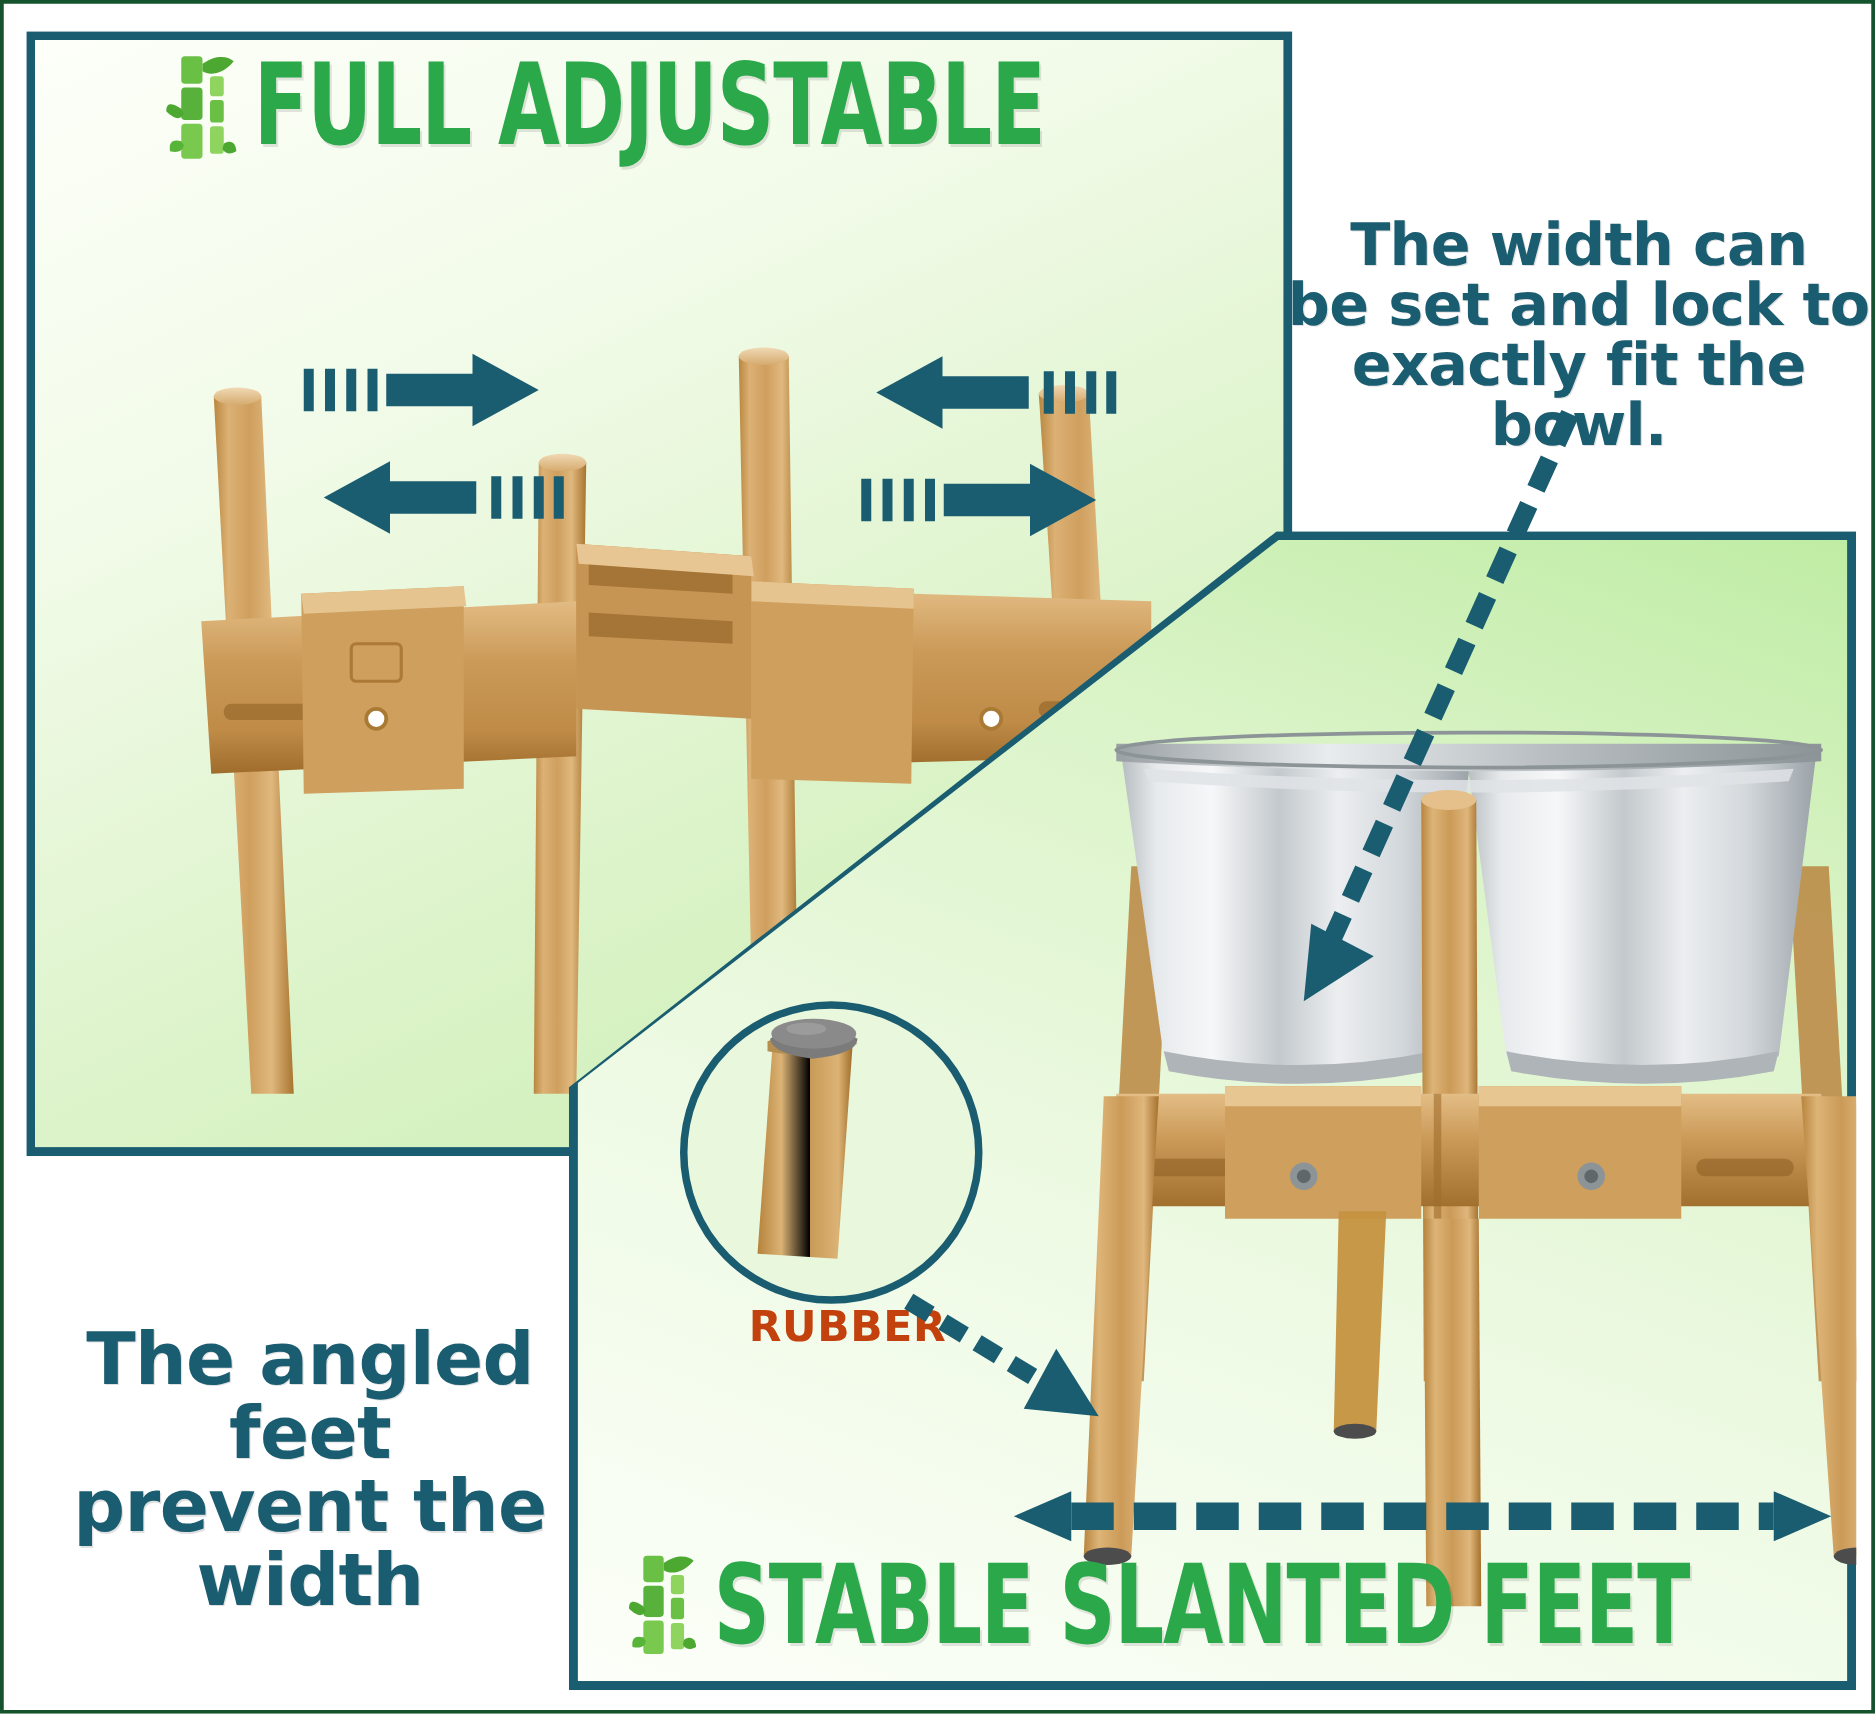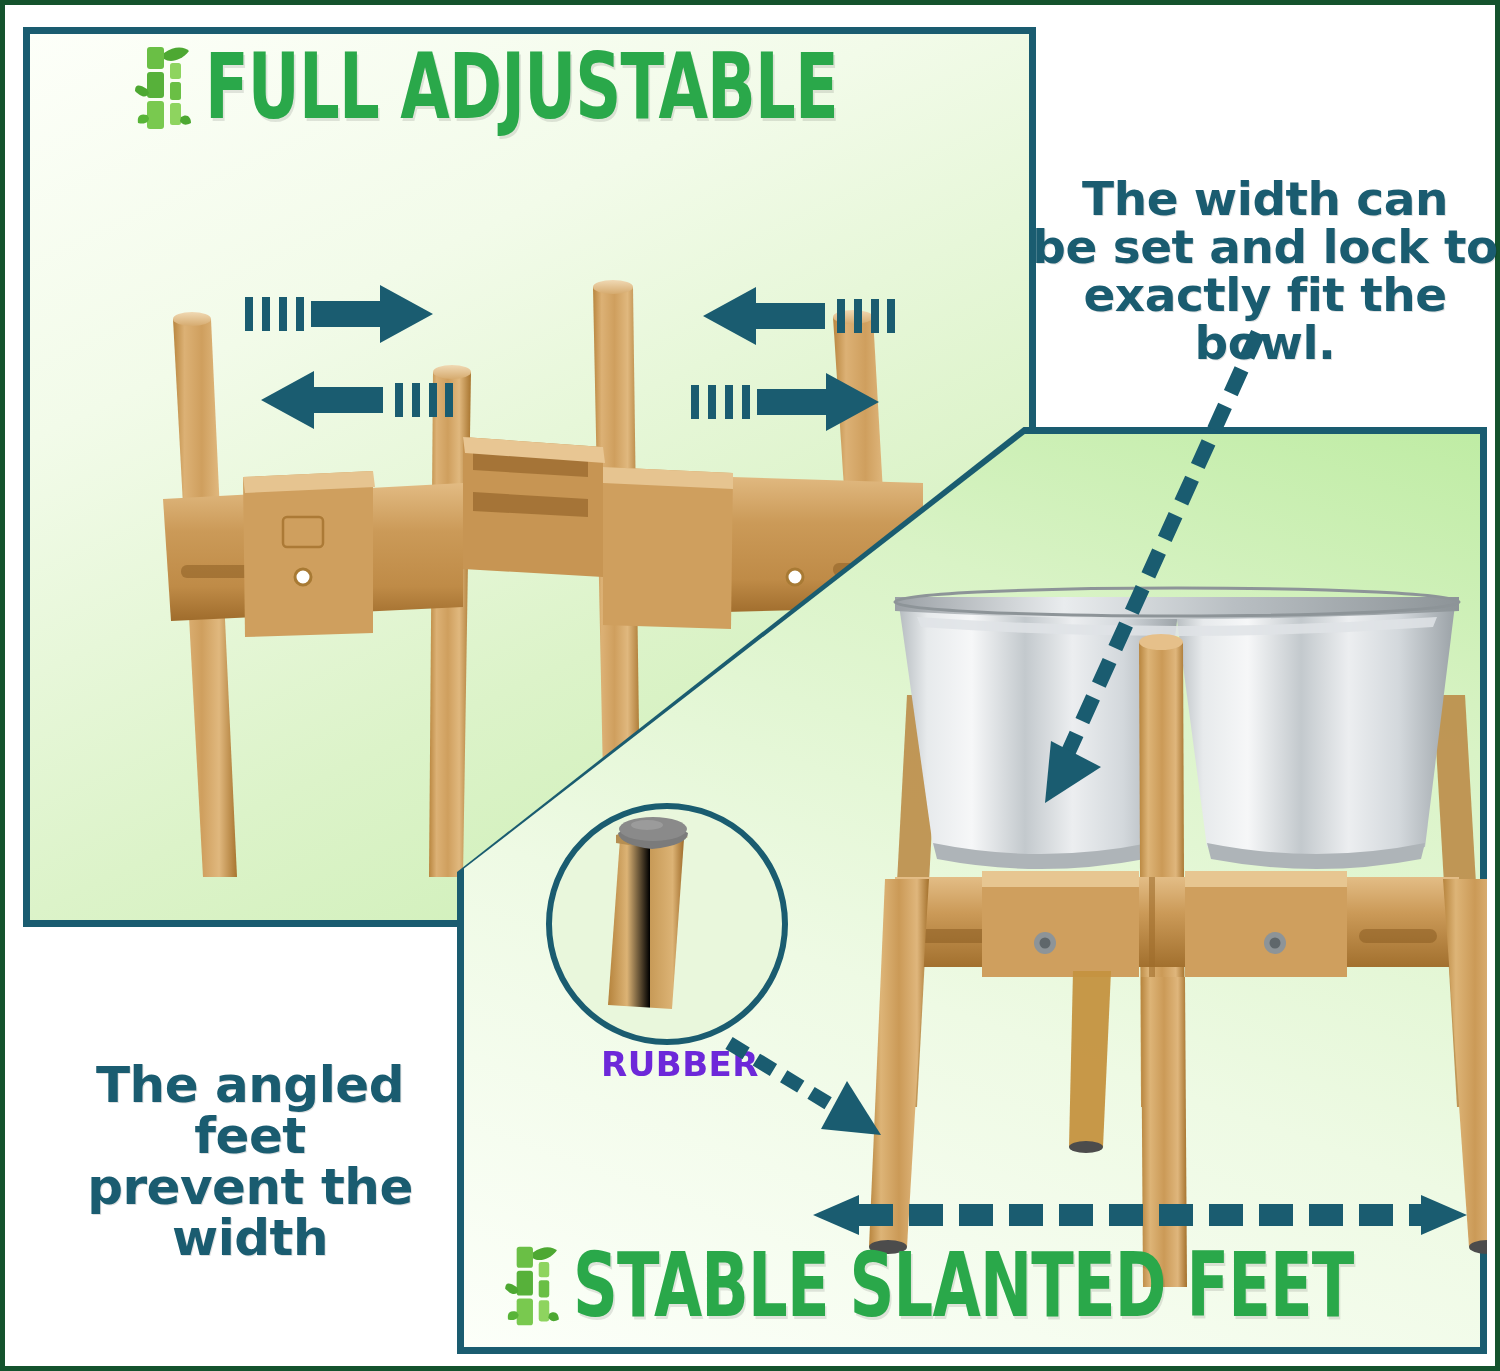--- a/index.html
+++ b/index.html
@@ -10,21 +10,21 @@
     background: #ffffff;
     font-family: "DejaVu Sans", sans-serif;
     overflow: hidden;
     position: relative;
   }
 
   
   #frame {
     position: absolute;
     inset: 0;
-    border: 5px solid #14532d;
+    border: 3px solid #14532d;
     background: #ffffff;
   }
 
   
   .panel {
     position: absolute;
     border: 7px solid #1a5c70;
     background: linear-gradient(160deg, #fbfff8 0%, #e4f6d8 45%, #c6ebab 100%);
     overflow: hidden;
   }
@@ -102,31 +102,31 @@
     text-shadow: 1px 1px 0 rgba(0,0,0,0.12);
   }
   #caption-width {
     left: 1020px; top: 170px;
     width: 480px;
     font-size: 47px;
   }
   #caption-angled {
     left: 30px; top: 1055px;
     width: 430px;
-    font-size: 50px;
+    font-size: 58px;
   }
   .caption .line { display: block; }
 
   
   #label-footpads {
     position: absolute;
     left: 565px; top: 1040px;
     width: 220px;
     text-align: center;
-    color: #6d28d9;
+    color: #c2410c;
     font-family: "DejaVu Sans", sans-serif;
     font-weight: 700;
     font-size: 34px;
     line-height: 1.12;
     letter-spacing: 0.5px;
   }
   #label-footpads .line { display: block; }
 
   
   .blockarrow { position: absolute; }

